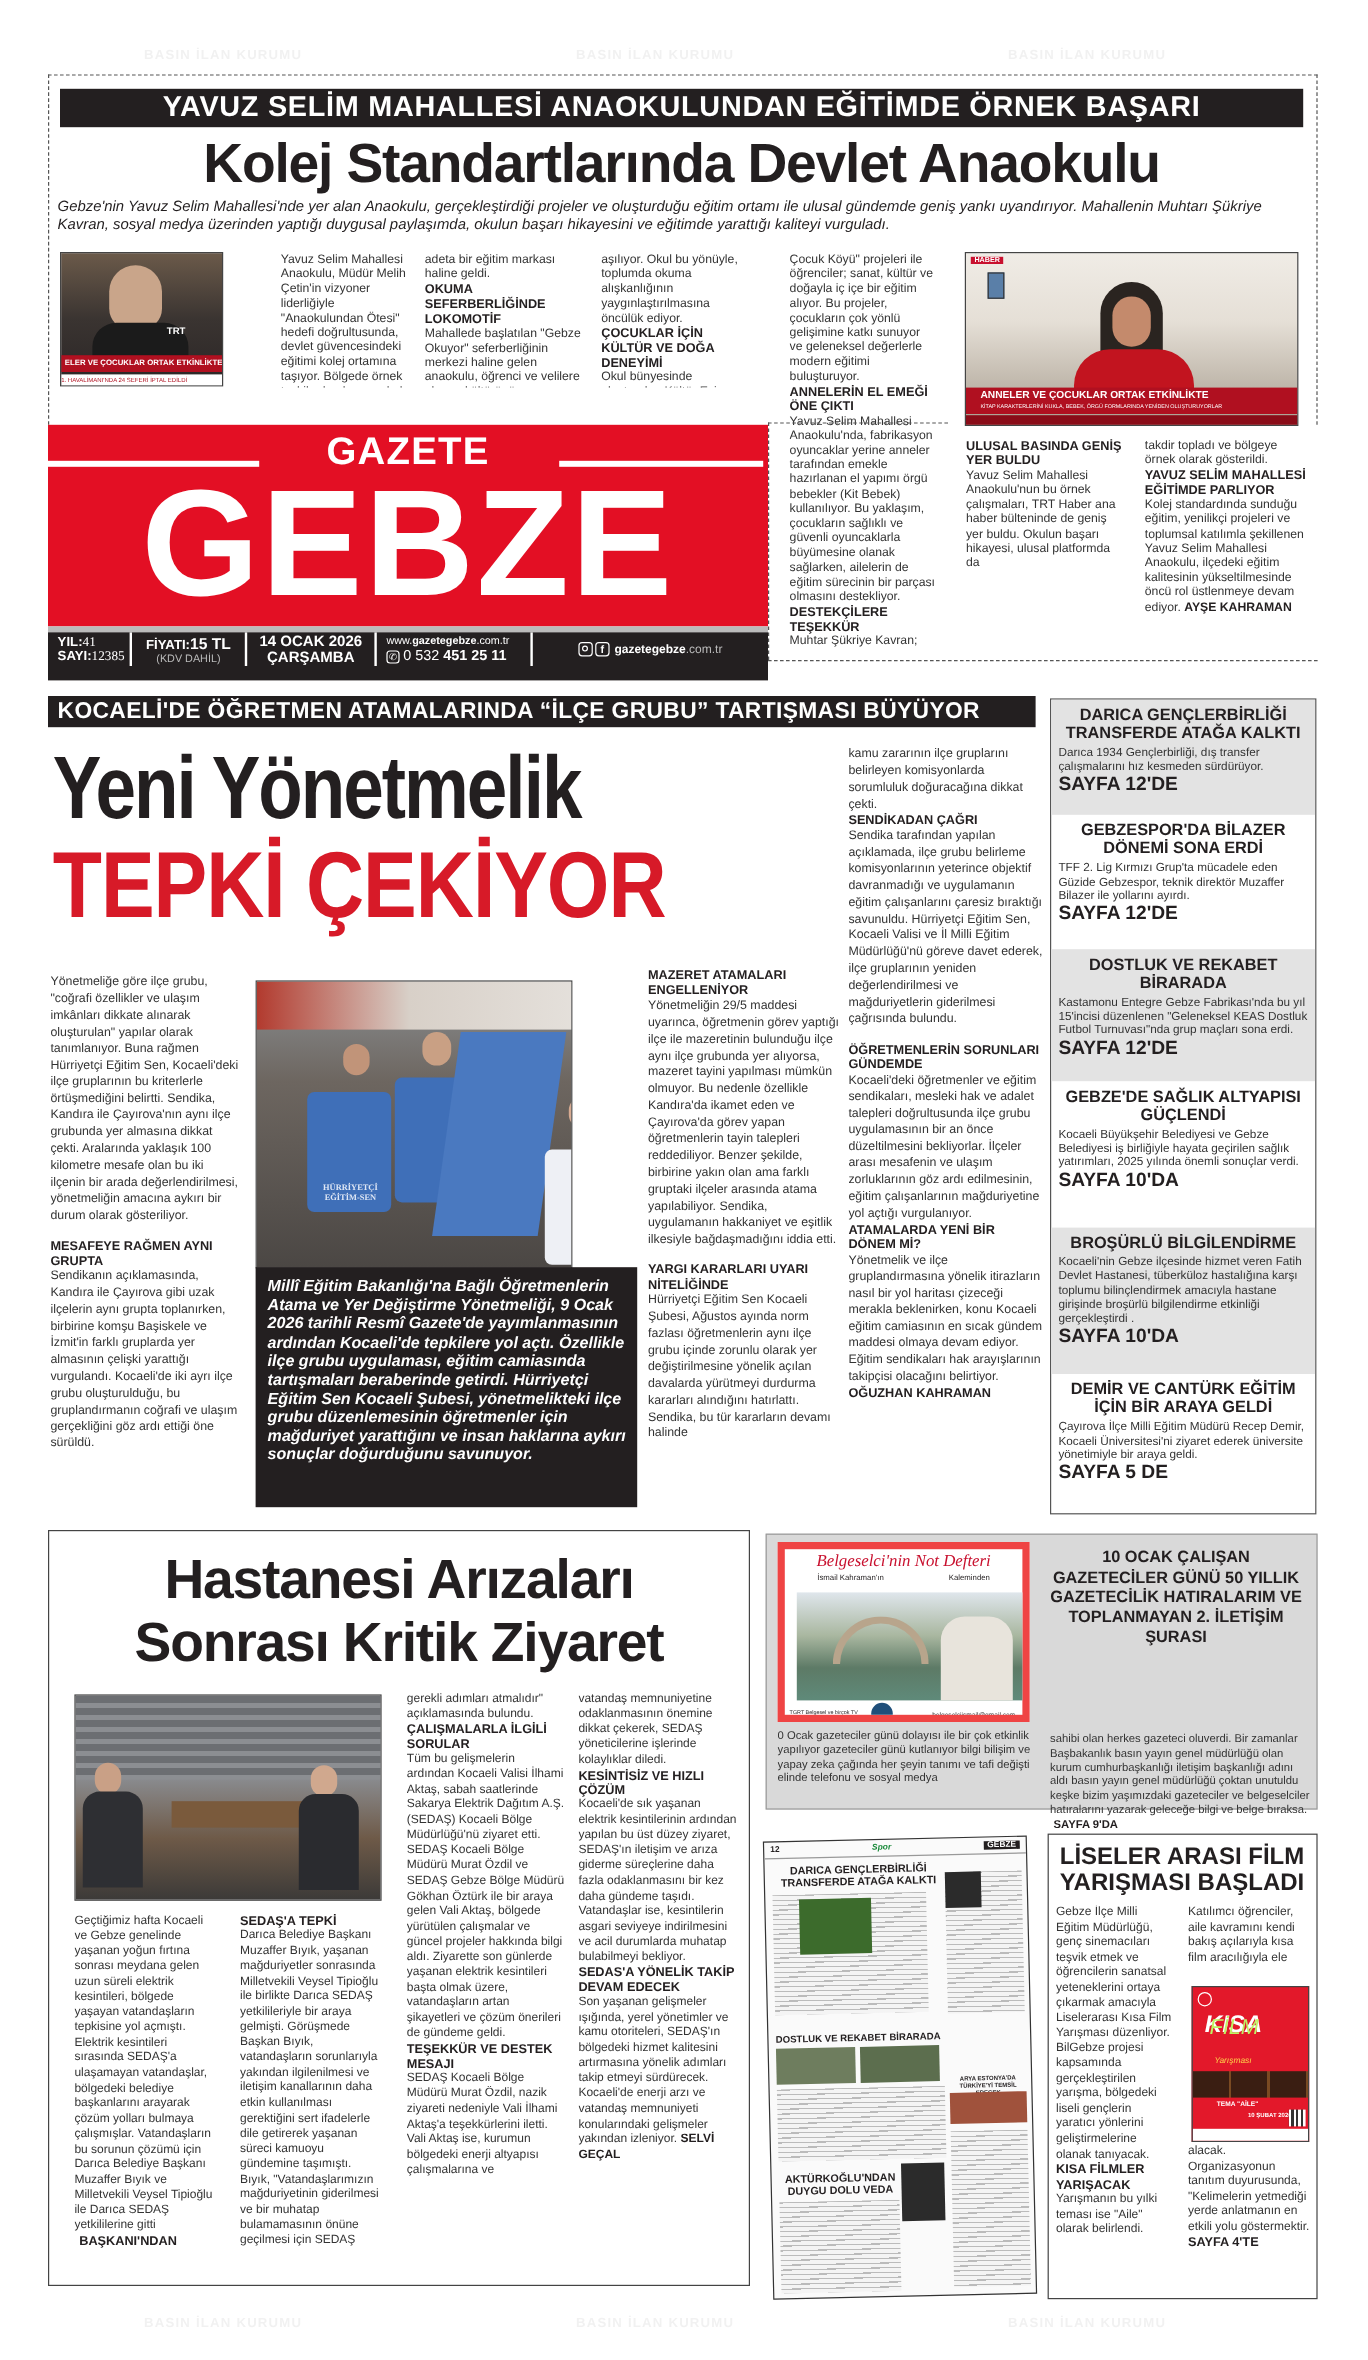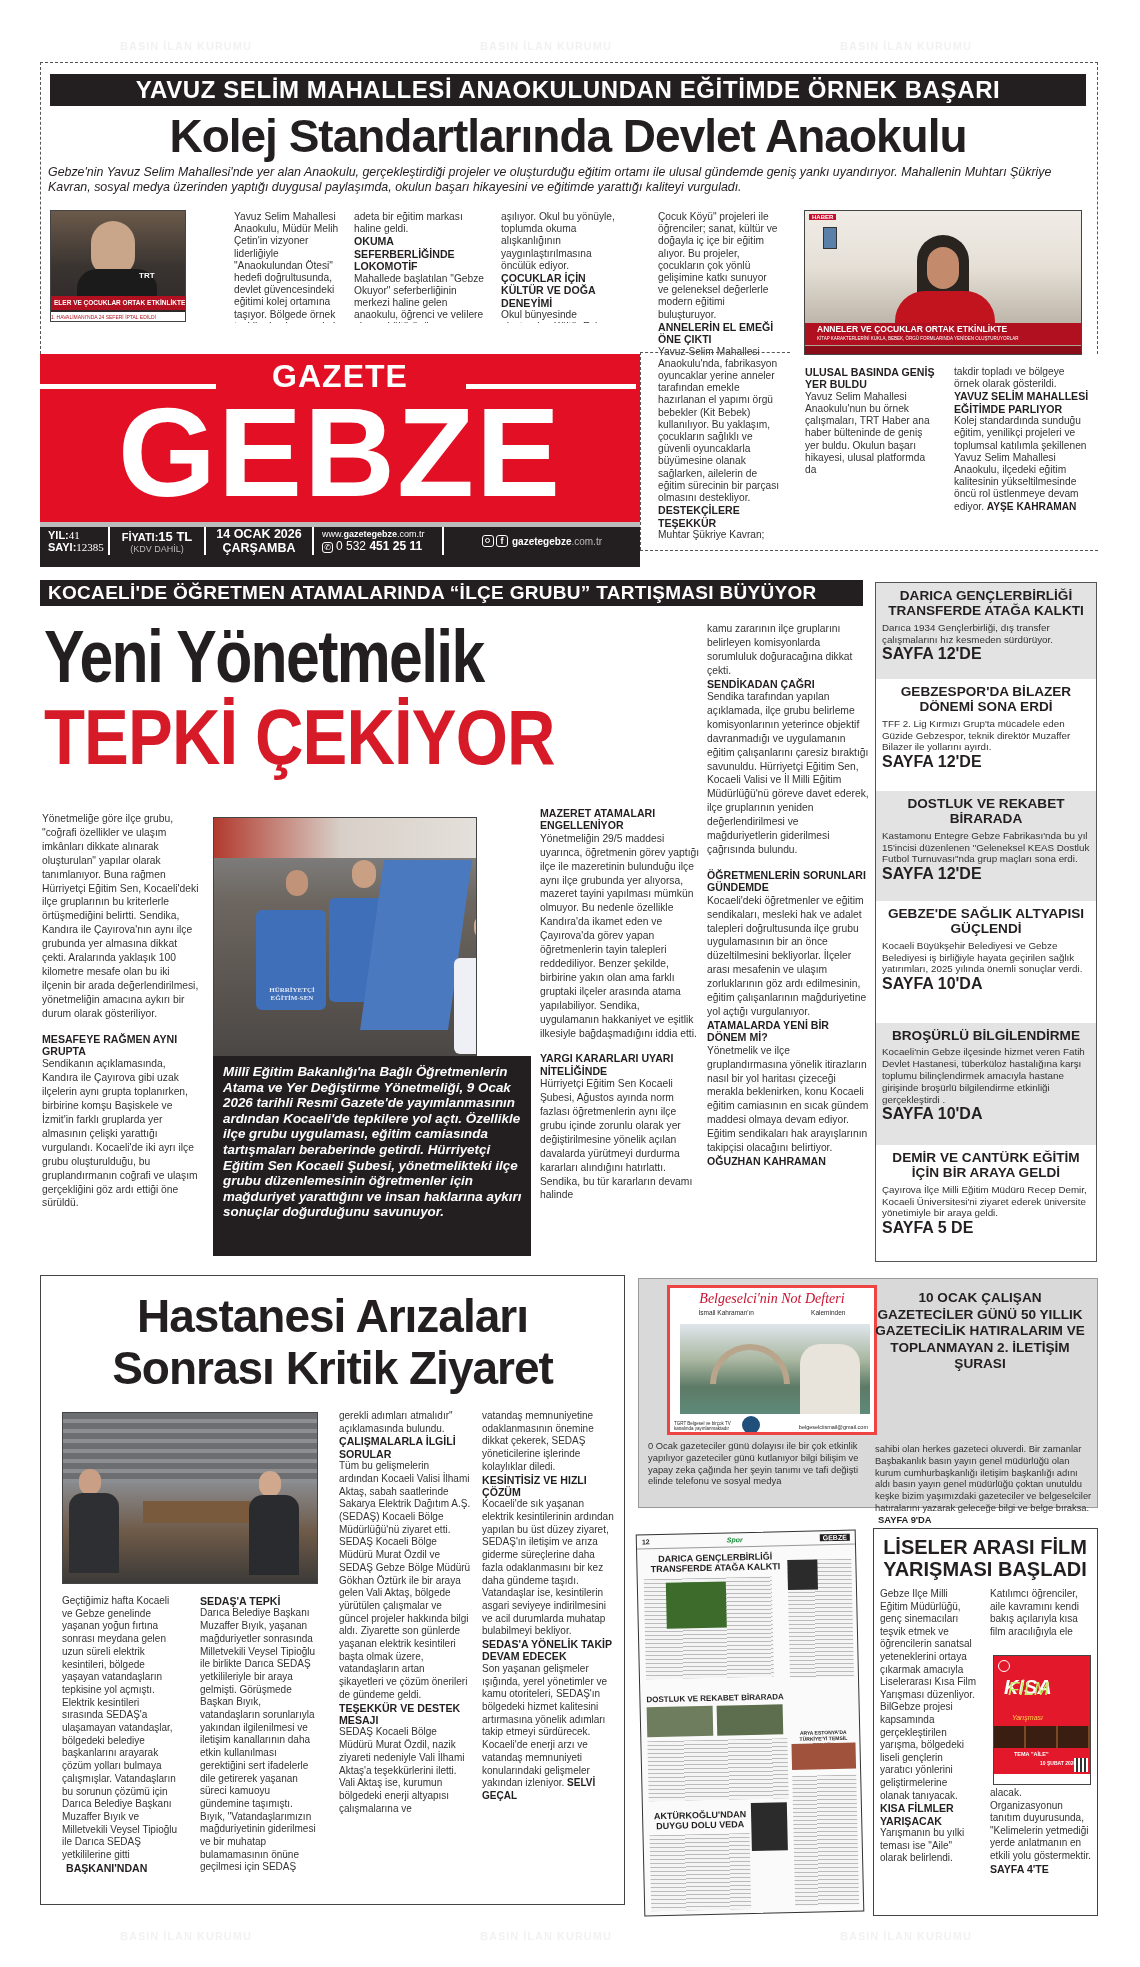--- a/index.html
+++ b/index.html
@@ -42,21 +42,21 @@
   .brief-text { font-size: 9.8px; line-height: 11.8px; color: #333; margin-top: 3px; }
   .brief-page { font-weight: 700; font-size: 16px; color: #231f20; }
 
   
   #elec-box { left: 40px; top: 1275px; width: 585px; height: 630px; border: 1px solid #444; }
   #elec-head { left: 40px; top: 1290px; width: 585px; text-align: center; font-weight: 900; font-size: 46px; line-height: 52px; letter-spacing: -1px; color: #231f20; }
 
   
   #jour-box { left: 638px; top: 1278px; width: 460px; height: 230px; background: #d9d9d9; border: 1px solid #999; }
   #jour-head { left: 870px; top: 1290px; width: 220px; text-align: center; font-weight: 700; font-size: 13.6px; line-height: 16.6px; color: #231f20; }
-  #jour-ad { left: 667px; top: 1285px; width: 210px; height: 150px; background: #fff; border: 3px solid #ef4444; overflow: hidden; }
+  #jour-ad { left: 648px; top: 1285px; width: 210px; height: 150px; background: #fff; border: 6px solid #ef4444; overflow: hidden; }
 
   
   #film-box { left: 873px; top: 1528px; width: 225px; height: 388px; border: 1px solid #444; background: #fff; }
   #film-head { left: 880px; top: 1536px; width: 210px; text-align: center; font-weight: 900; font-size: 20px; line-height: 22px; color: #231f20; }
 
   
   #thumb { left: 640px; top: 1532px; width: 220px; height: 382px; background: #fafafa; border: 1px solid #333; transform: rotate(-1.3deg); overflow: hidden; }
 
   .wm { position: absolute; color: rgba(150,150,150,0.13); font-weight: 700; font-size: 11px; letter-spacing: 1px; pointer-events: none; }
 </style>

